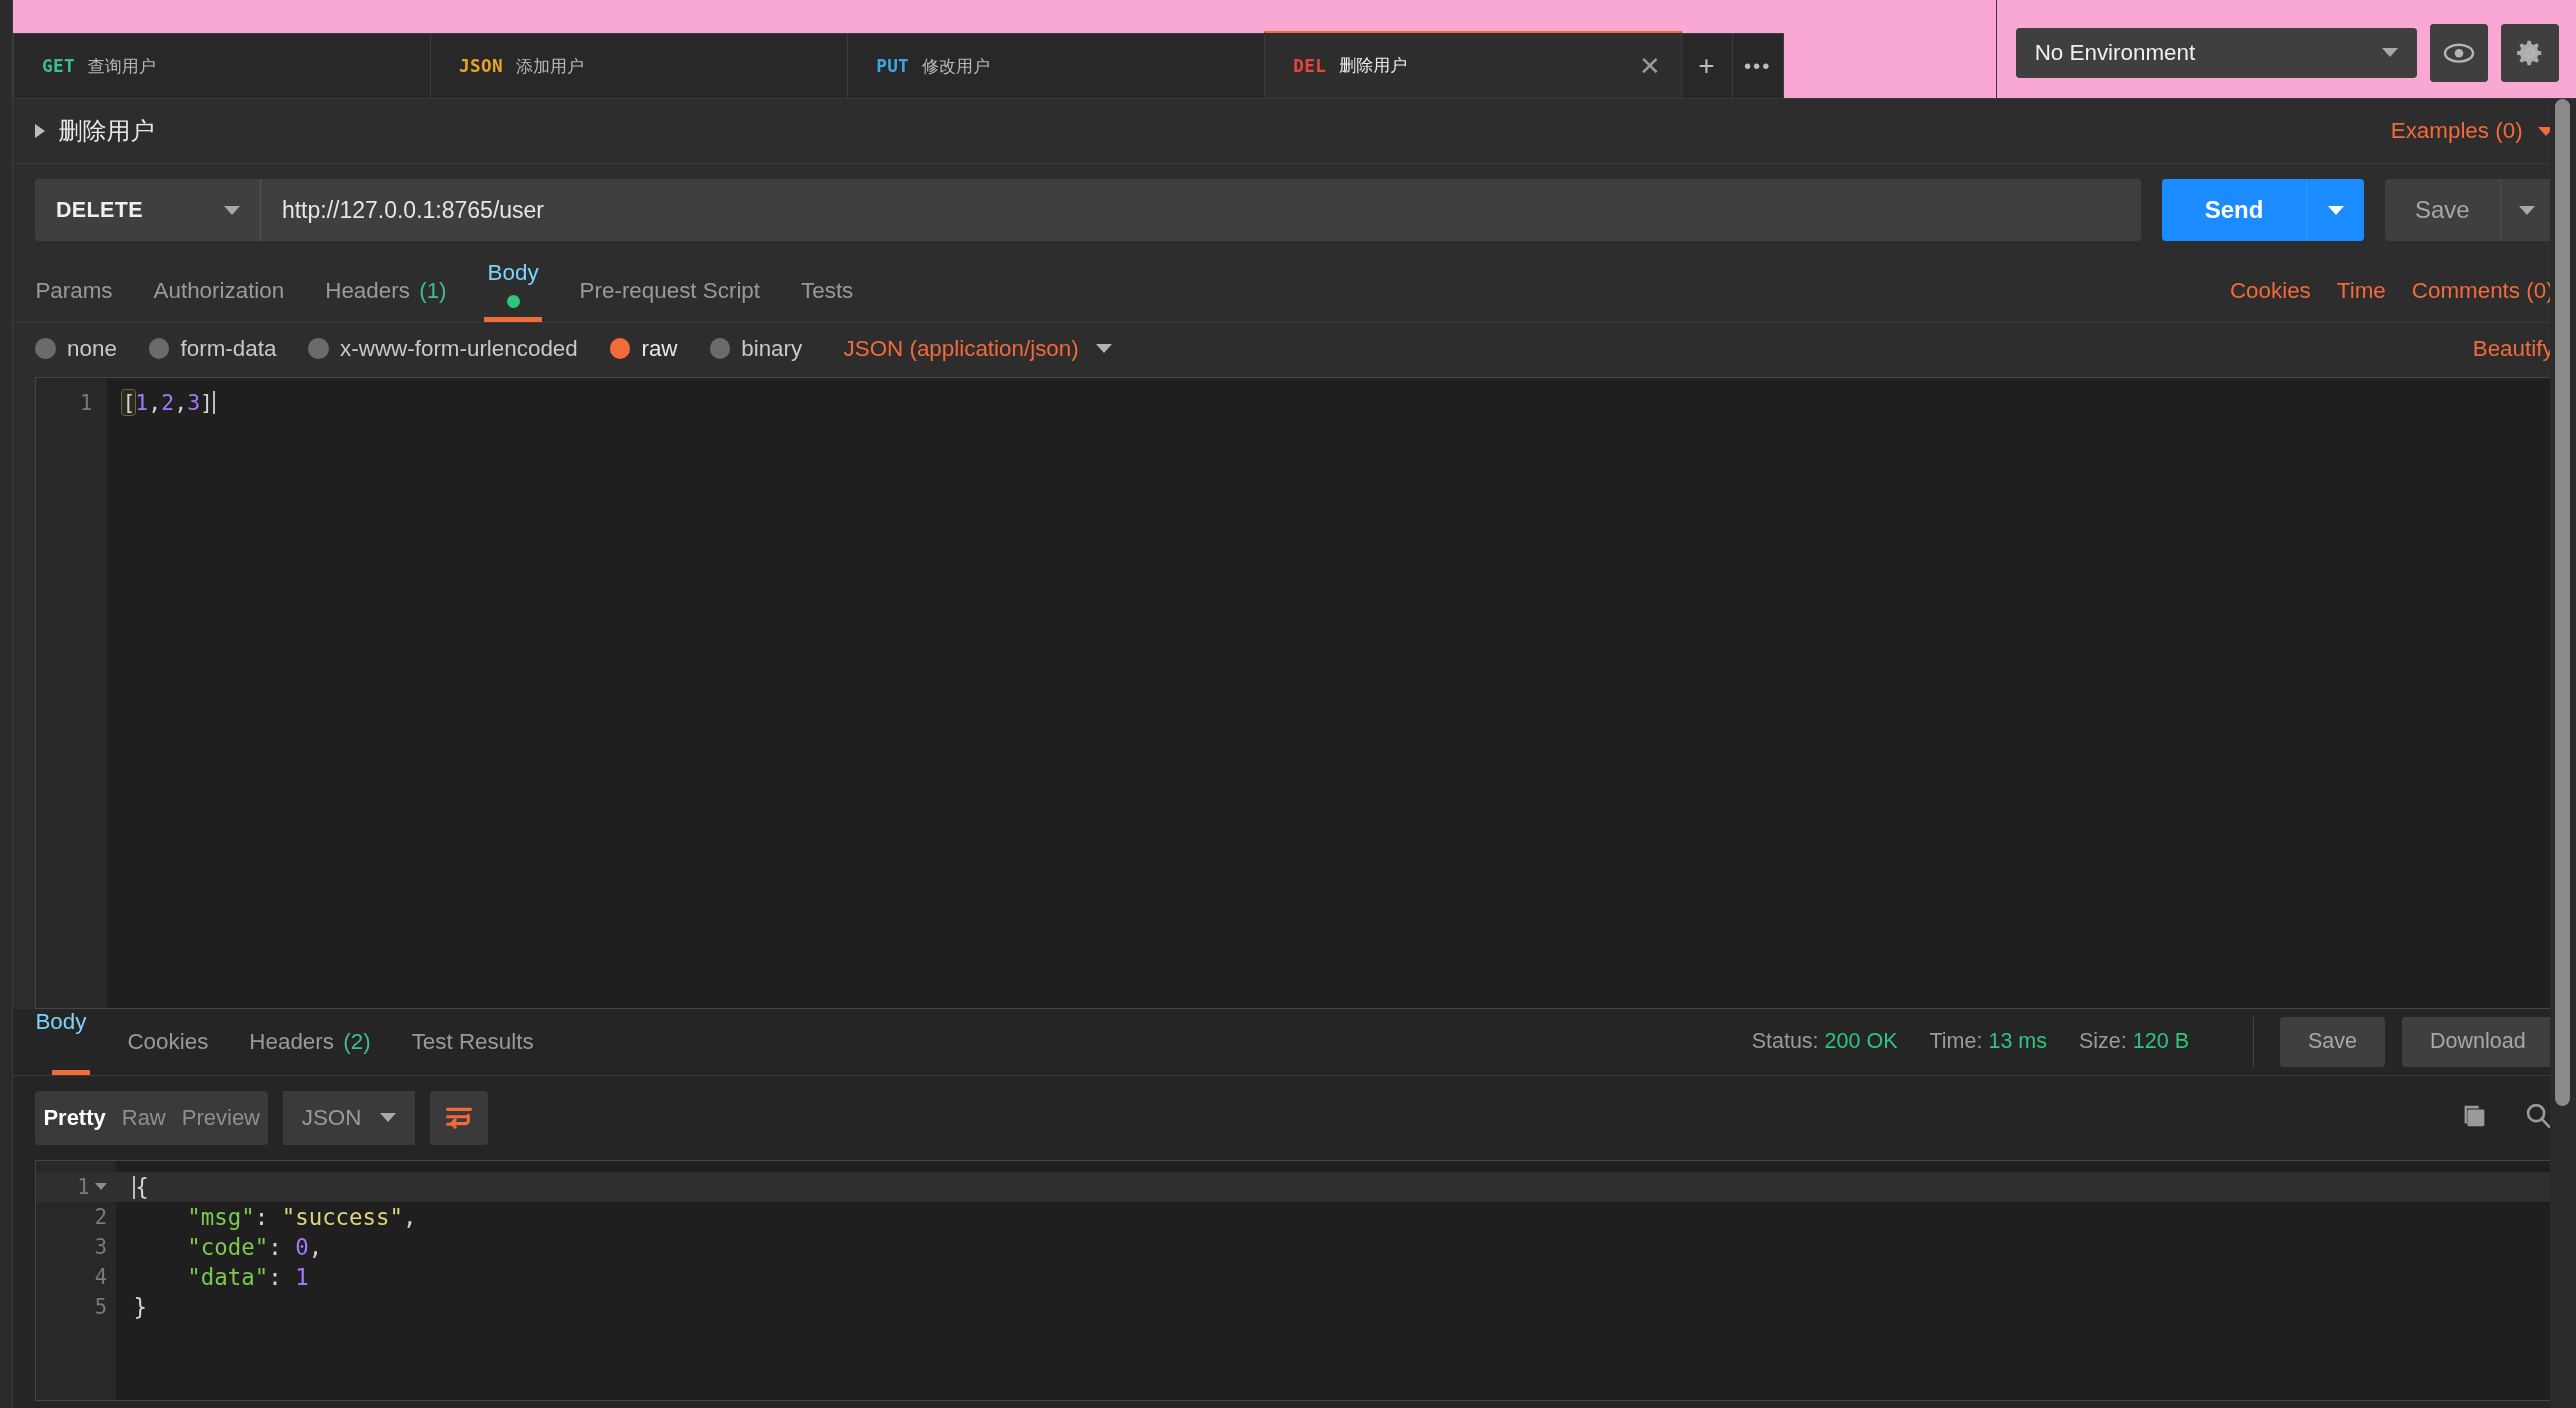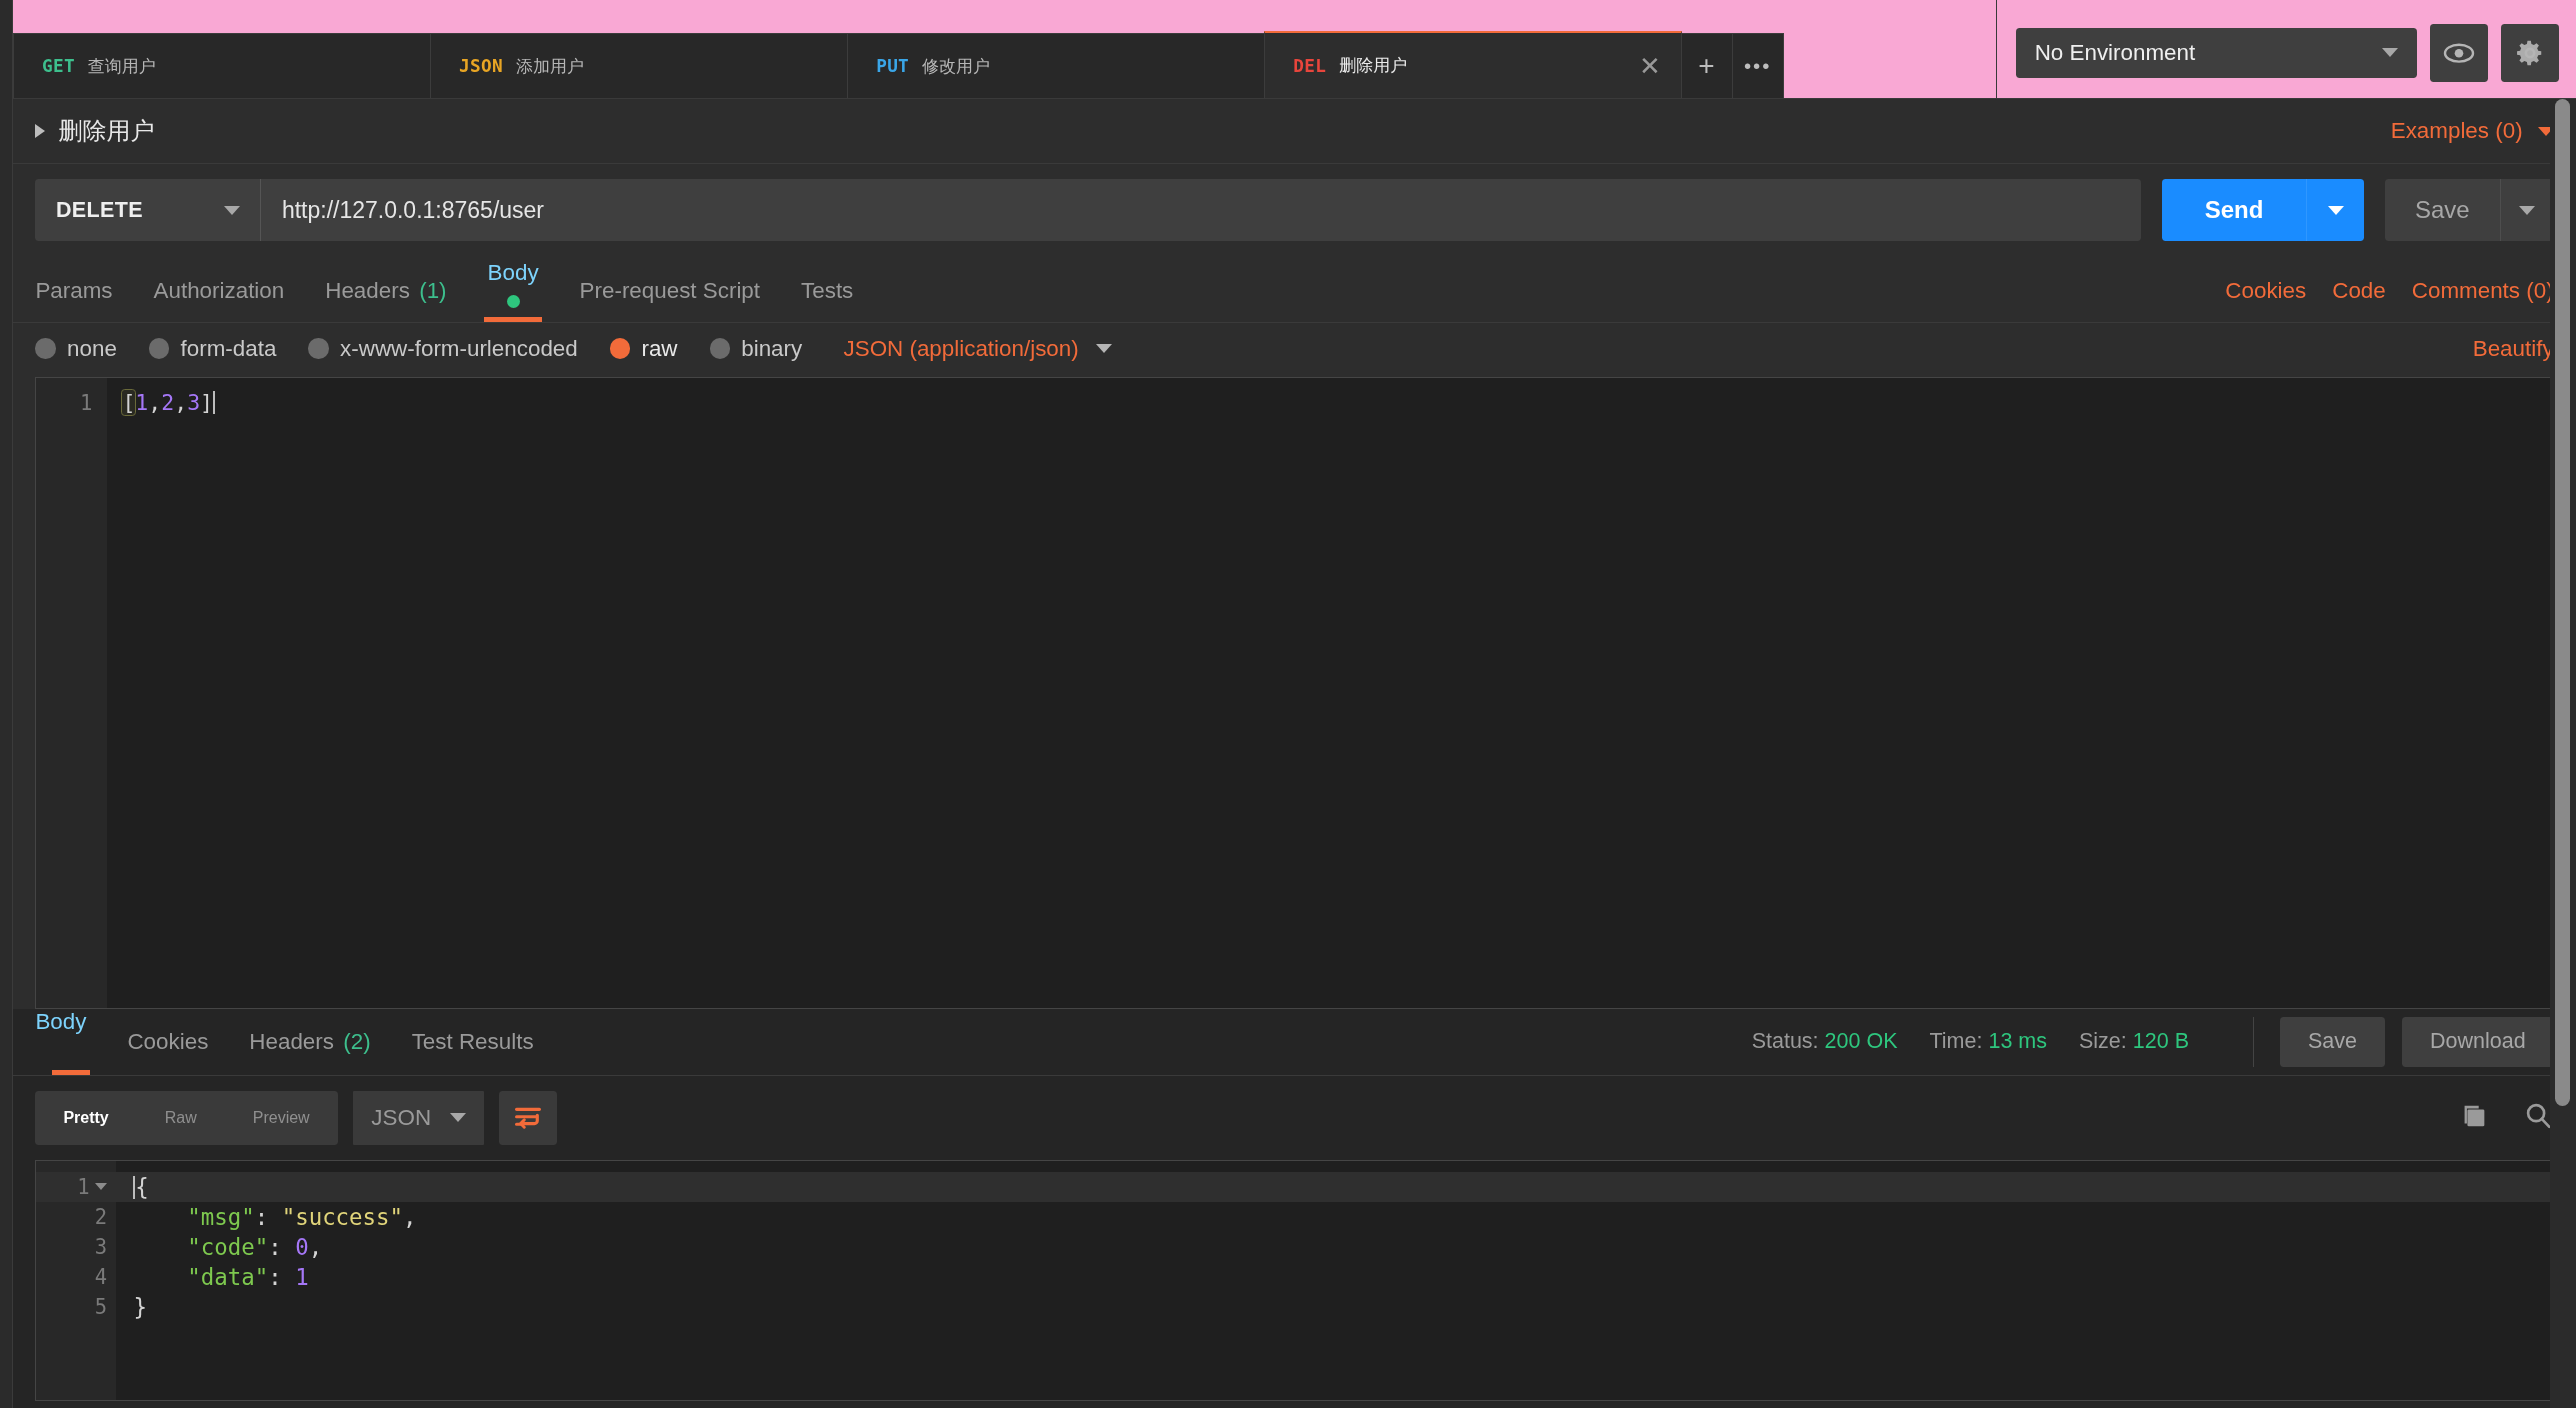--- a/index.html
+++ b/index.html
@@ -209,21 +209,21 @@
   .sm-btn {
     background: #3f3f3f; color: #a8a8a8; font-size: 21.5px; border: none;
     border-radius: 3.7px; padding: 0 28px; height: 50px; cursor: pointer;
     font-family: "Liberation Sans", sans-serif;
   }
   .resp-toolbar { display: flex; align-items: center; padding: 15px 22.4px; gap: 15px; background: #252525; }
   .seg {
     background: #3a3a3a; border-radius: 3.7px; display: flex; align-items: center;
     height: 54px; overflow: hidden;
   }
-  .seg-item { padding: 0 28px; font-size: 16px; color: #8f8f8f; line-height: 54px; cursor: pointer; }
+  .seg-item { padding: 0 8px; font-size: 22px; color: #8f8f8f; line-height: 54px; cursor: pointer; }
   .seg-item.active { color: #fff; font-weight: bold; }
   .fmt-select {
     background: #3a3a3a; border-radius: 1px; height: 54px; display: flex;
     align-items: center; padding: 0 18.7px; gap: 18.7px; font-size: 22.4px; color: #9a9a9a; cursor: pointer;
   }
   .wrap-btn {
     background: #3a3a3a; border-radius: 3.7px; height: 54px; width: 58px;
     display: flex; align-items: center; justify-content: center; cursor: pointer;
   }
   .resp-toolbar-right { margin-left: auto; display: flex; align-items: center; gap: 32px; }
@@ -356,21 +356,21 @@
         <span class="green-dot"></span>
       </div>
       <div class="rtab">
         <span>Pre-request Script</span>
       </div>
       <div class="rtab">
         <span>Tests</span>
       </div>
       <div class="reqtabs-right">
         <span class="rt-link">Cookies</span>
-        <span class="rt-link">Code</span>
+        <span class="rt-link">Time</span>
         <span class="rt-link">Comments (0)</span>
       </div>
     </div>
 
     <div class="bodytypes">
       <label class="radio-opt">
         <span class="radio-dot"></span>
         <span>none</span>
       </label>
       <label class="radio-opt">

